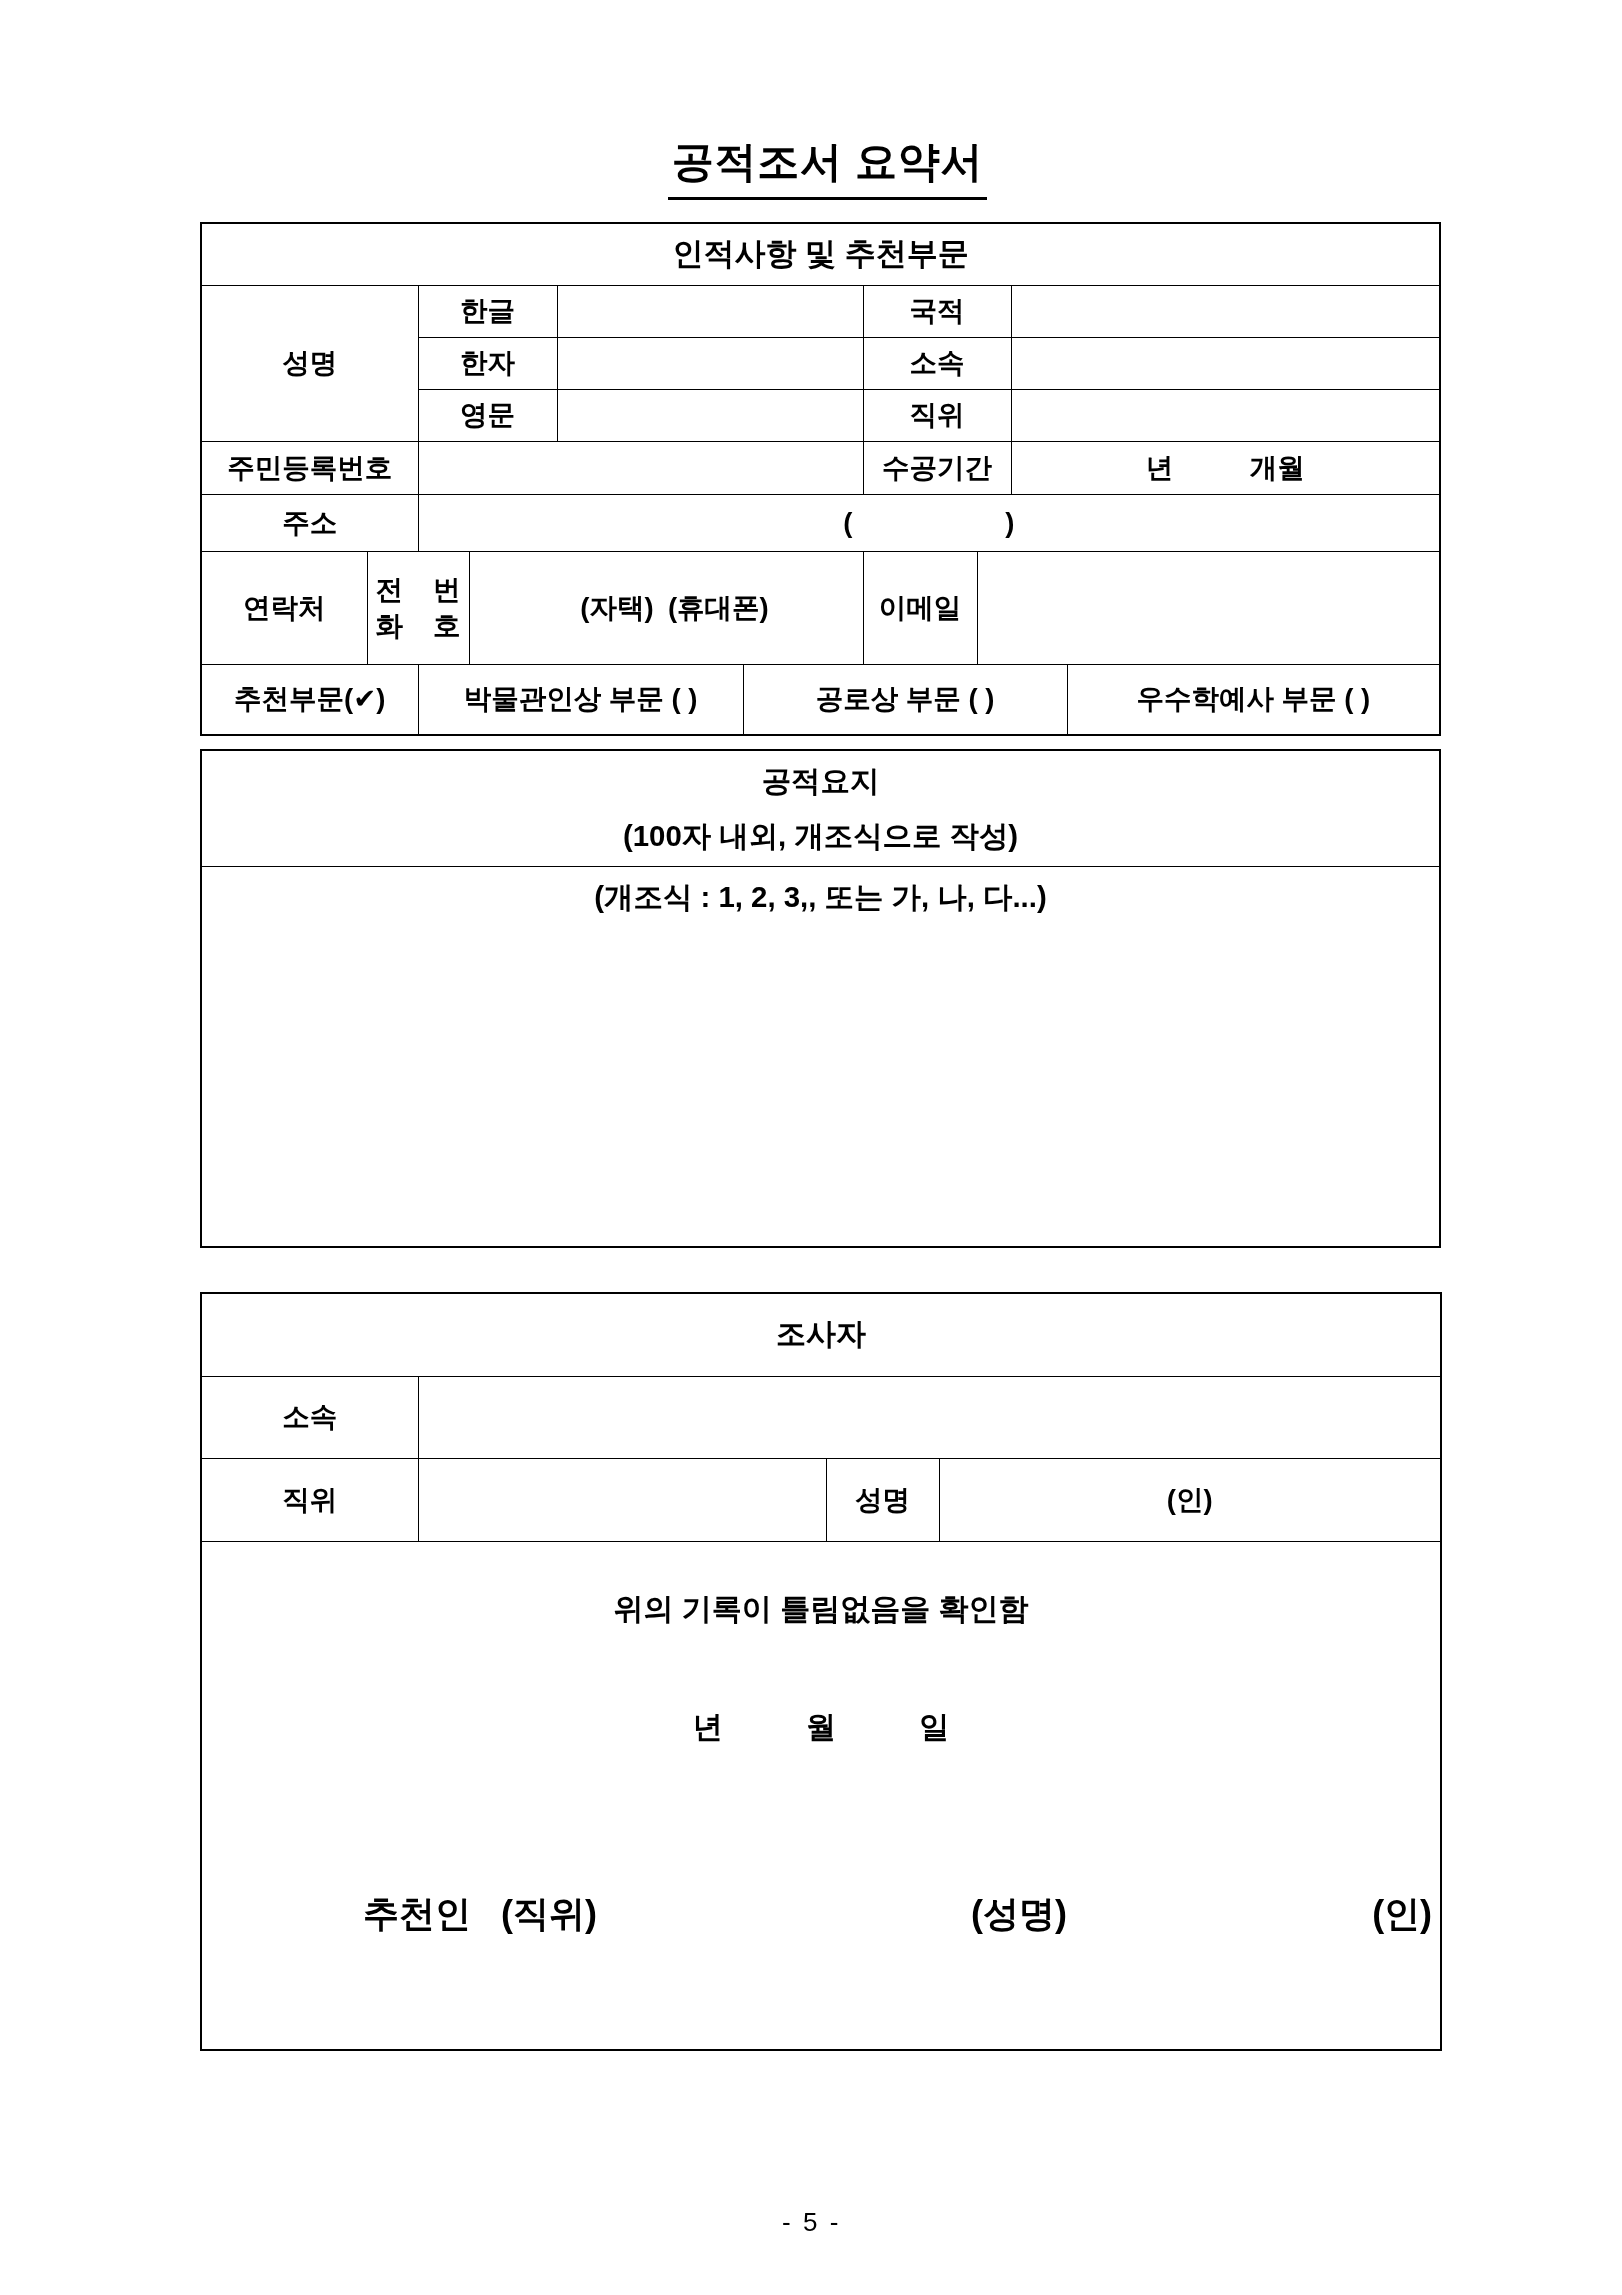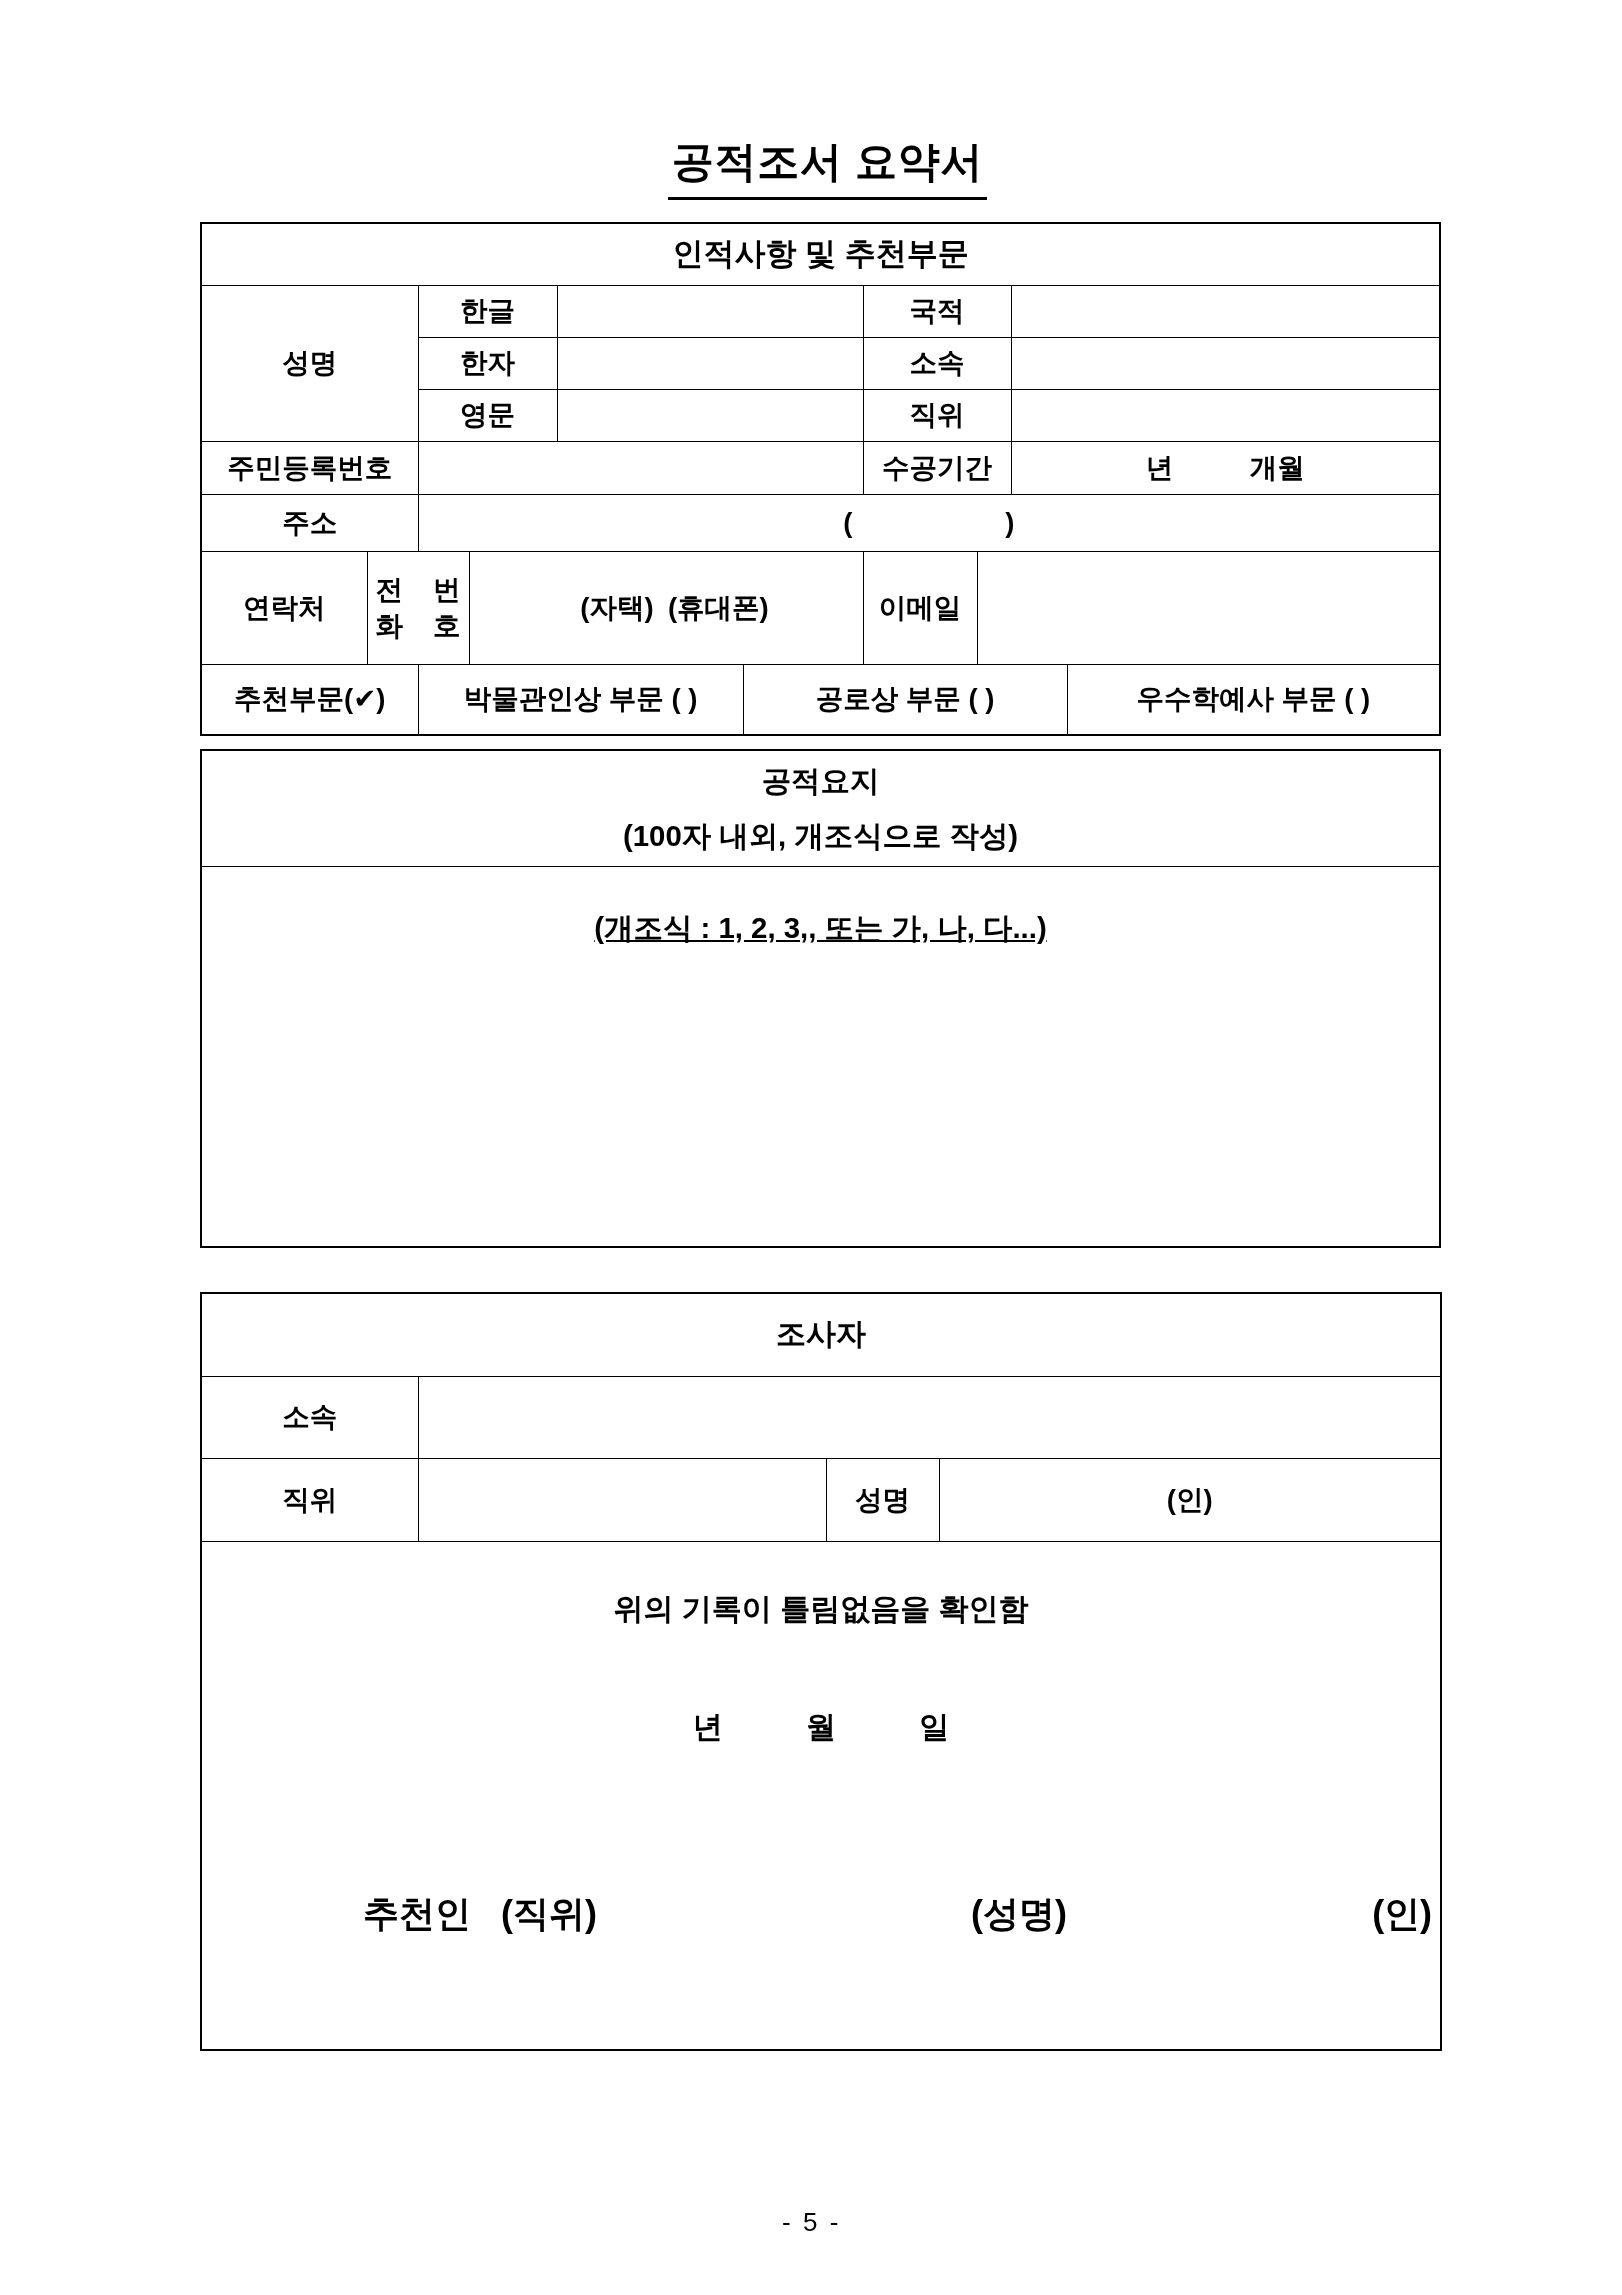--- a/index.html
+++ b/index.html
@@ -50,21 +50,21 @@
   td.left-pad{text-align:left;padding-left:17px;white-space:pre;}
   td.period-cell{white-space:pre;}
   .stack{display:flex;flex-direction:row;justify-content:center;gap:14.4px;height:100%;}
   .stack.left{align-items:flex-start;padding-left:17px;}
   .stack.center{align-items:center;}
   
   #t2{left:200px;top:749px;width:1239px;}
   .r-h178{height:116px;}
   .r-h582{height:381px;}
   #t2 .merit-hdr{font-size:29.4px;line-height:55px;margin-left:36px;}
-  #t2 .merit-body{vertical-align:top;padding-top:42px;font-size:29.4px;text-decoration:underline;}
+  #t2 .merit-body{vertical-align:top;padding-top:11px;font-size:29.4px;}
   
   #t3{left:200px;top:1292px;width:1239px;}
   .r-h127{height:83px;}
   .r-h126{height:82px;}
   .r-h775{height:507px;}
   #t3 .inv-hdr{font-size:30px;}
   td.seal-cell{text-align:right;padding-right:7.9px;}
   .free-area{position:relative;width:100%;height:507px;text-decoration:underline;}
   .confirm-line{
     position:absolute;top:47px;left:0;width:100%;

